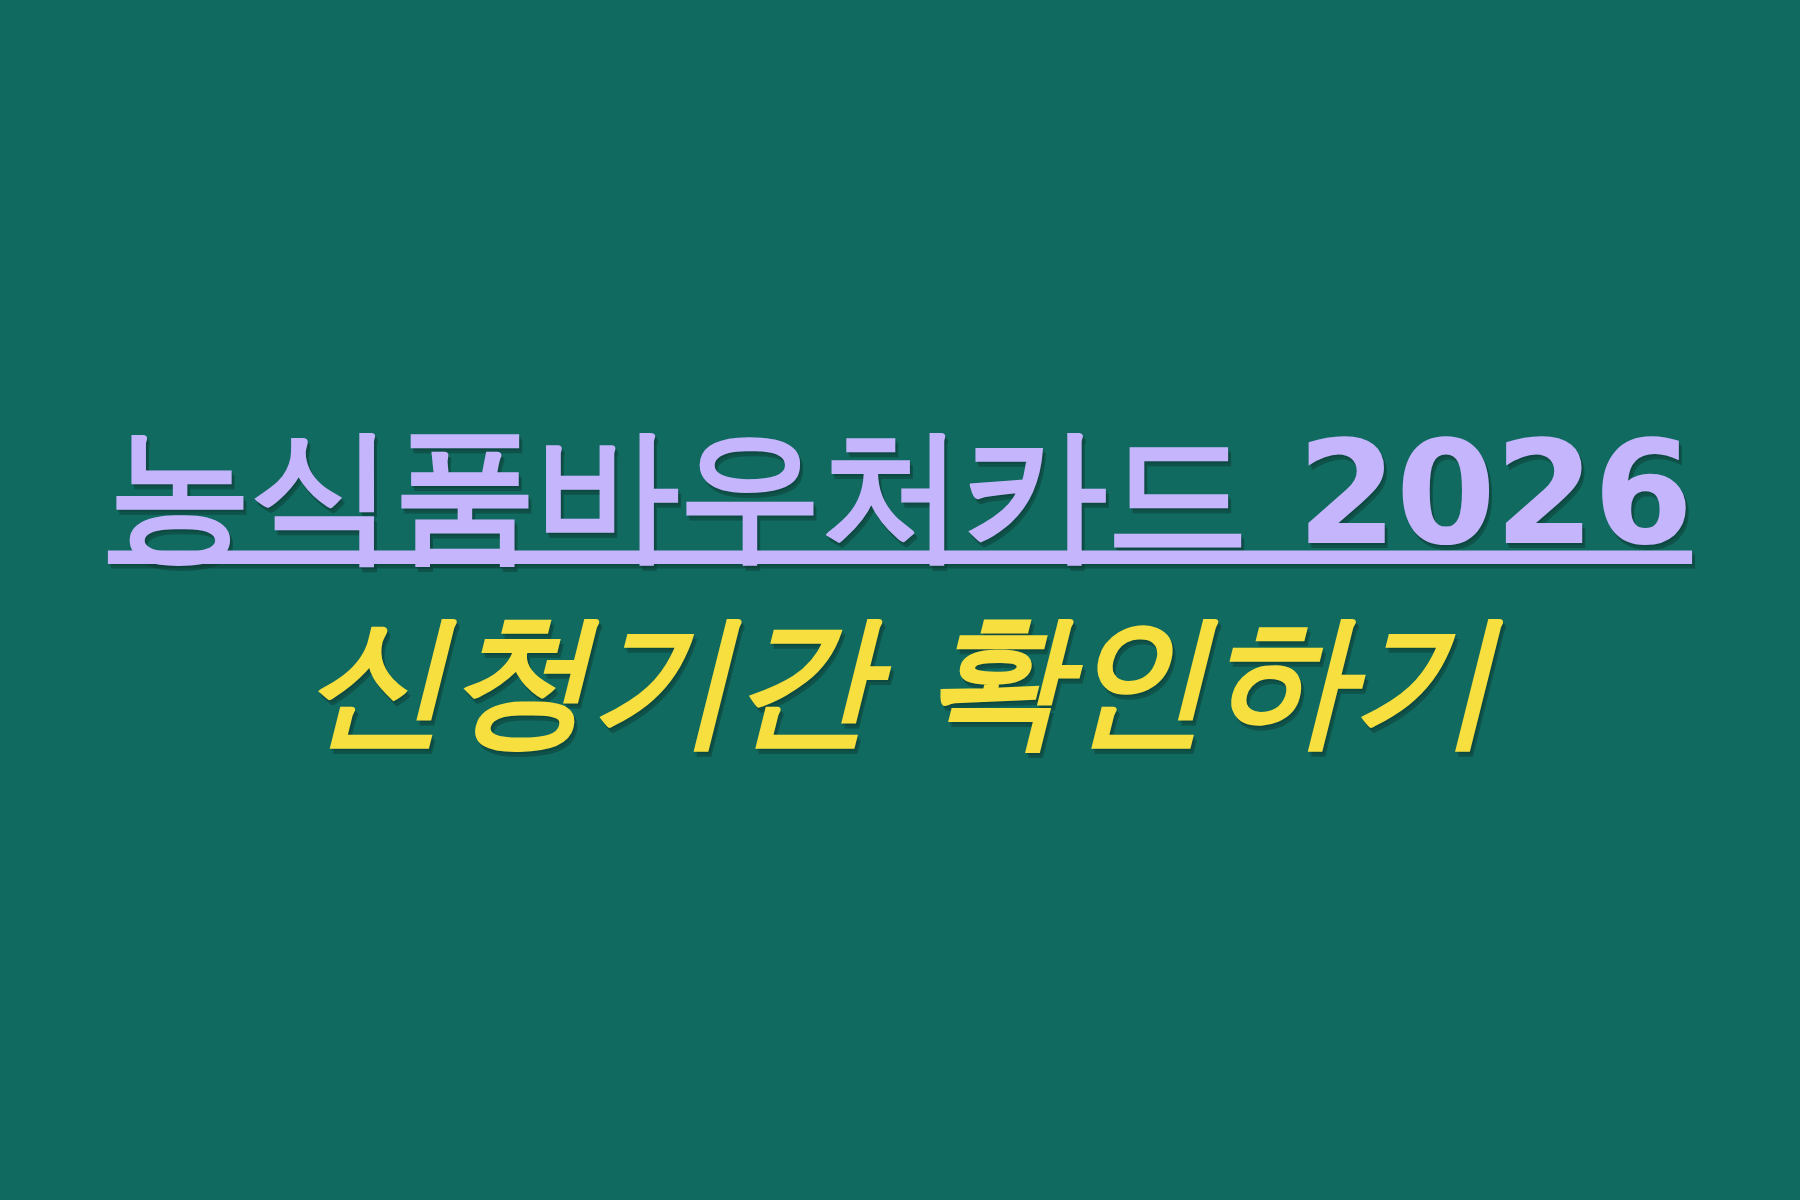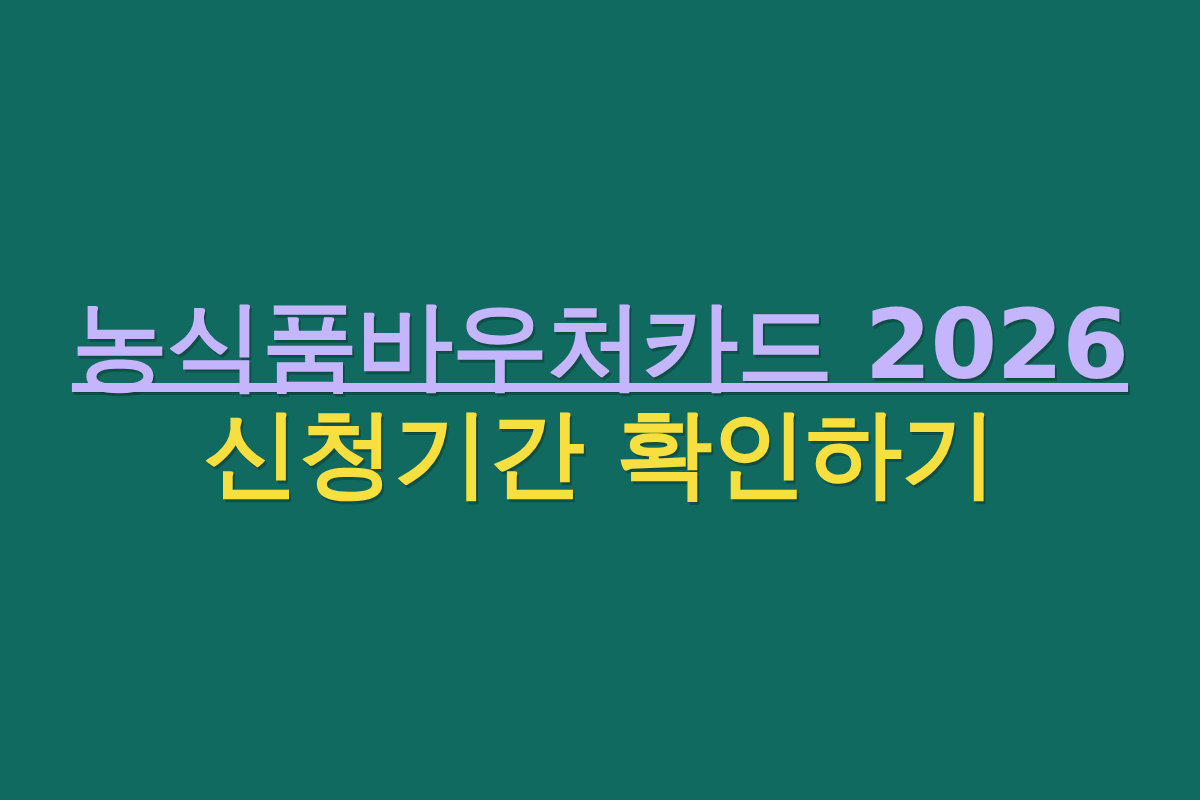--- a/index.html
+++ b/index.html
@@ -61,21 +61,22 @@
 
   #headline-line-1 {
     font-size: 96px;
     line-height: 1.12;
     margin: 0;
   }
 
   #headline-line-2 {
     font-size: 96px;
     line-height: 1.12;
-    margin: 0;
+    margin: 16px;
+    font-style: italic;
   }
 </style>
 </head>
 <body>
 
 <div id="thumbnail-canvas" style="background-color: rgb(16, 106, 95);">
 
   <div id="headline-block">
 
     <div id="headline-line-1" class="headline-line" style="color: #c4b5fd; text-decoration: underline;">농식품바우처카드 2026</div>

